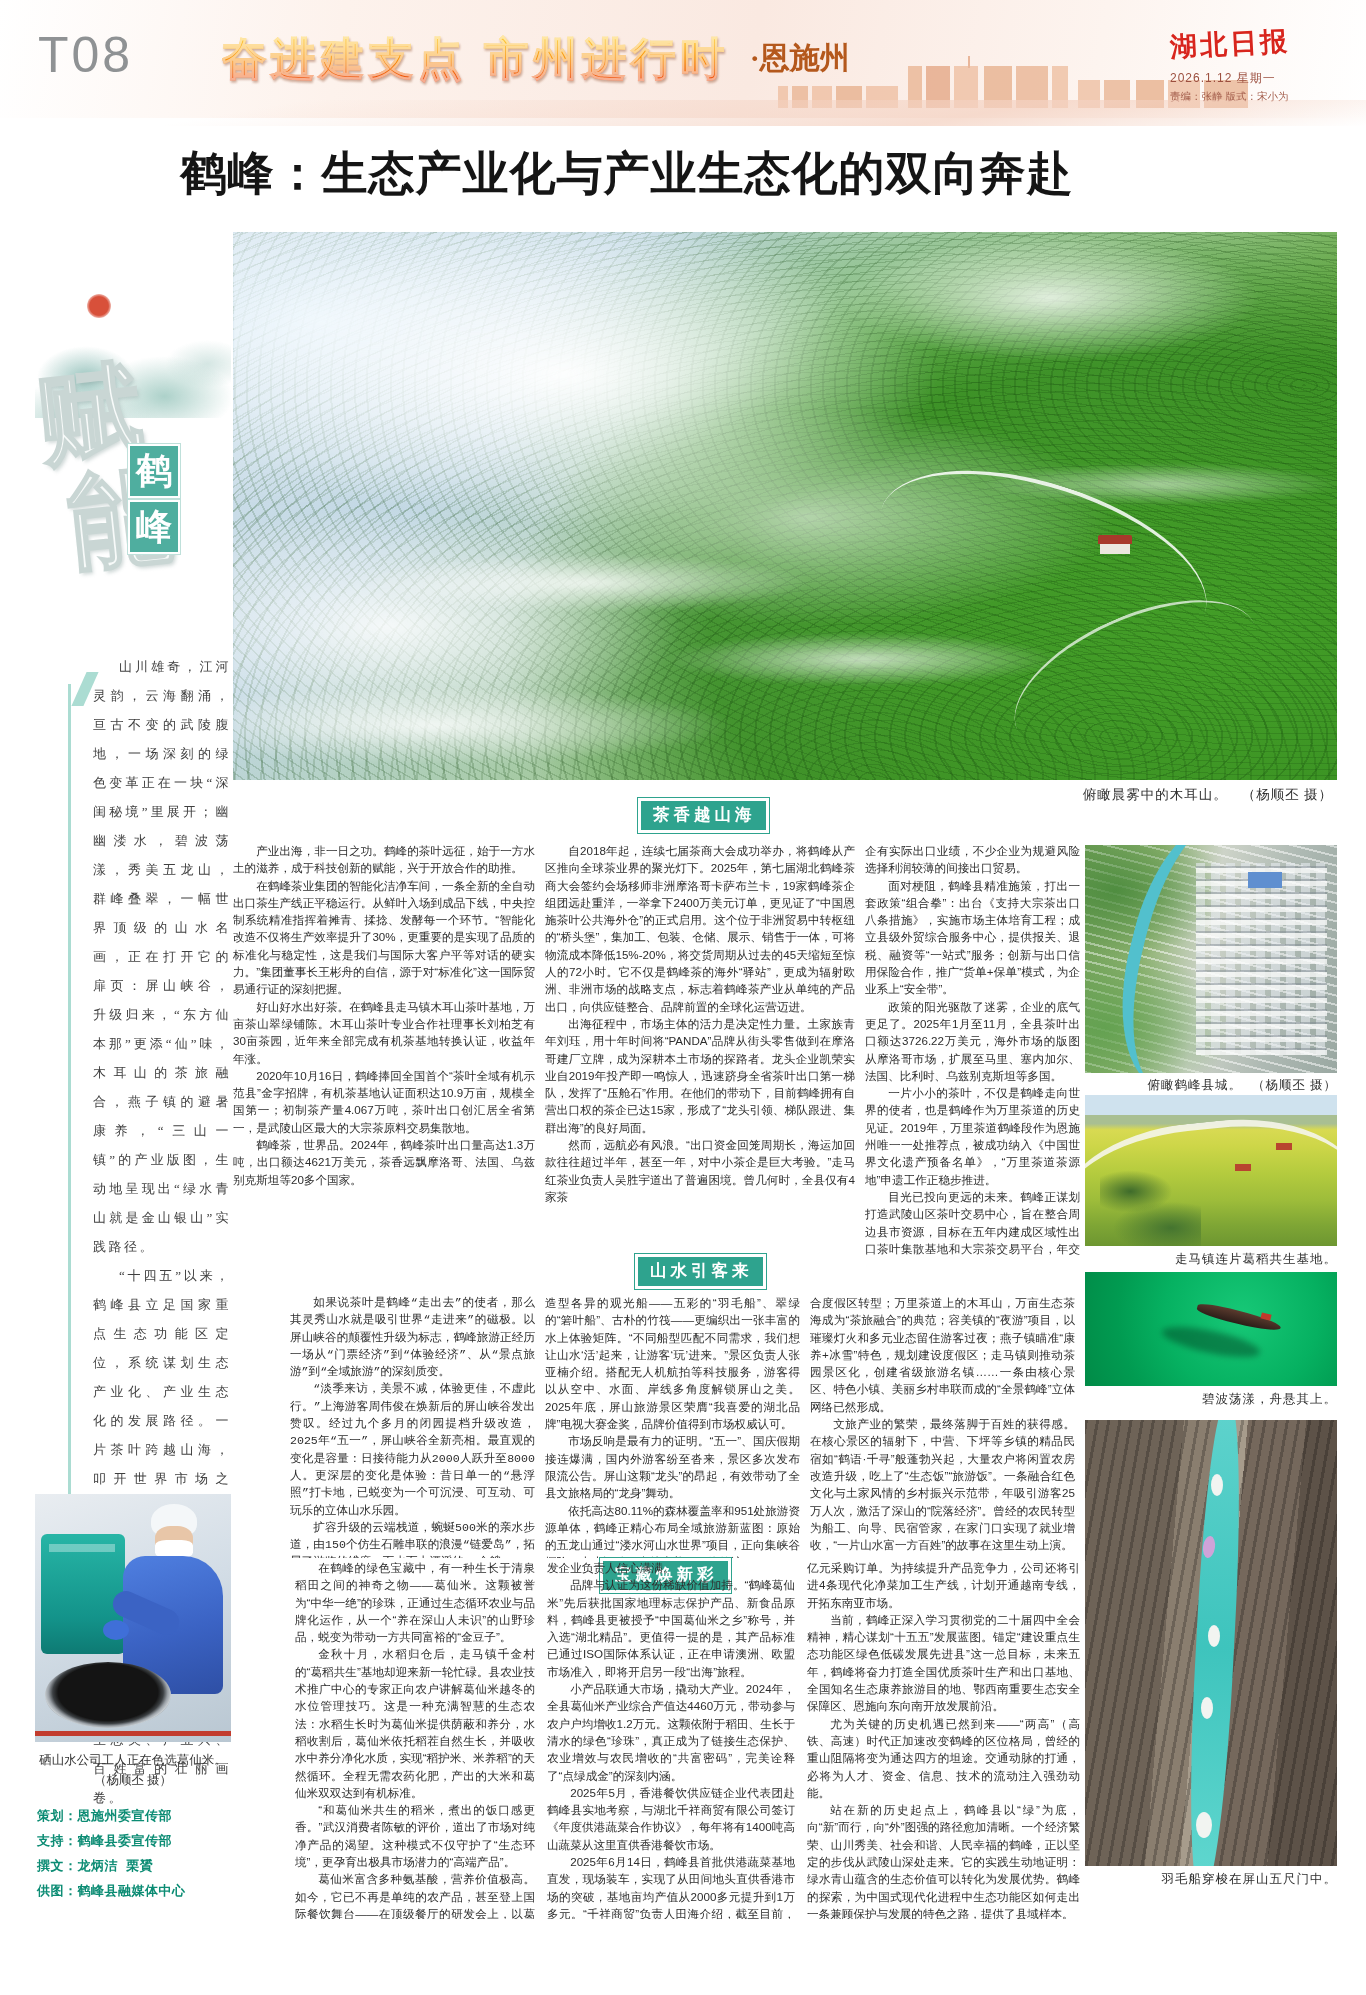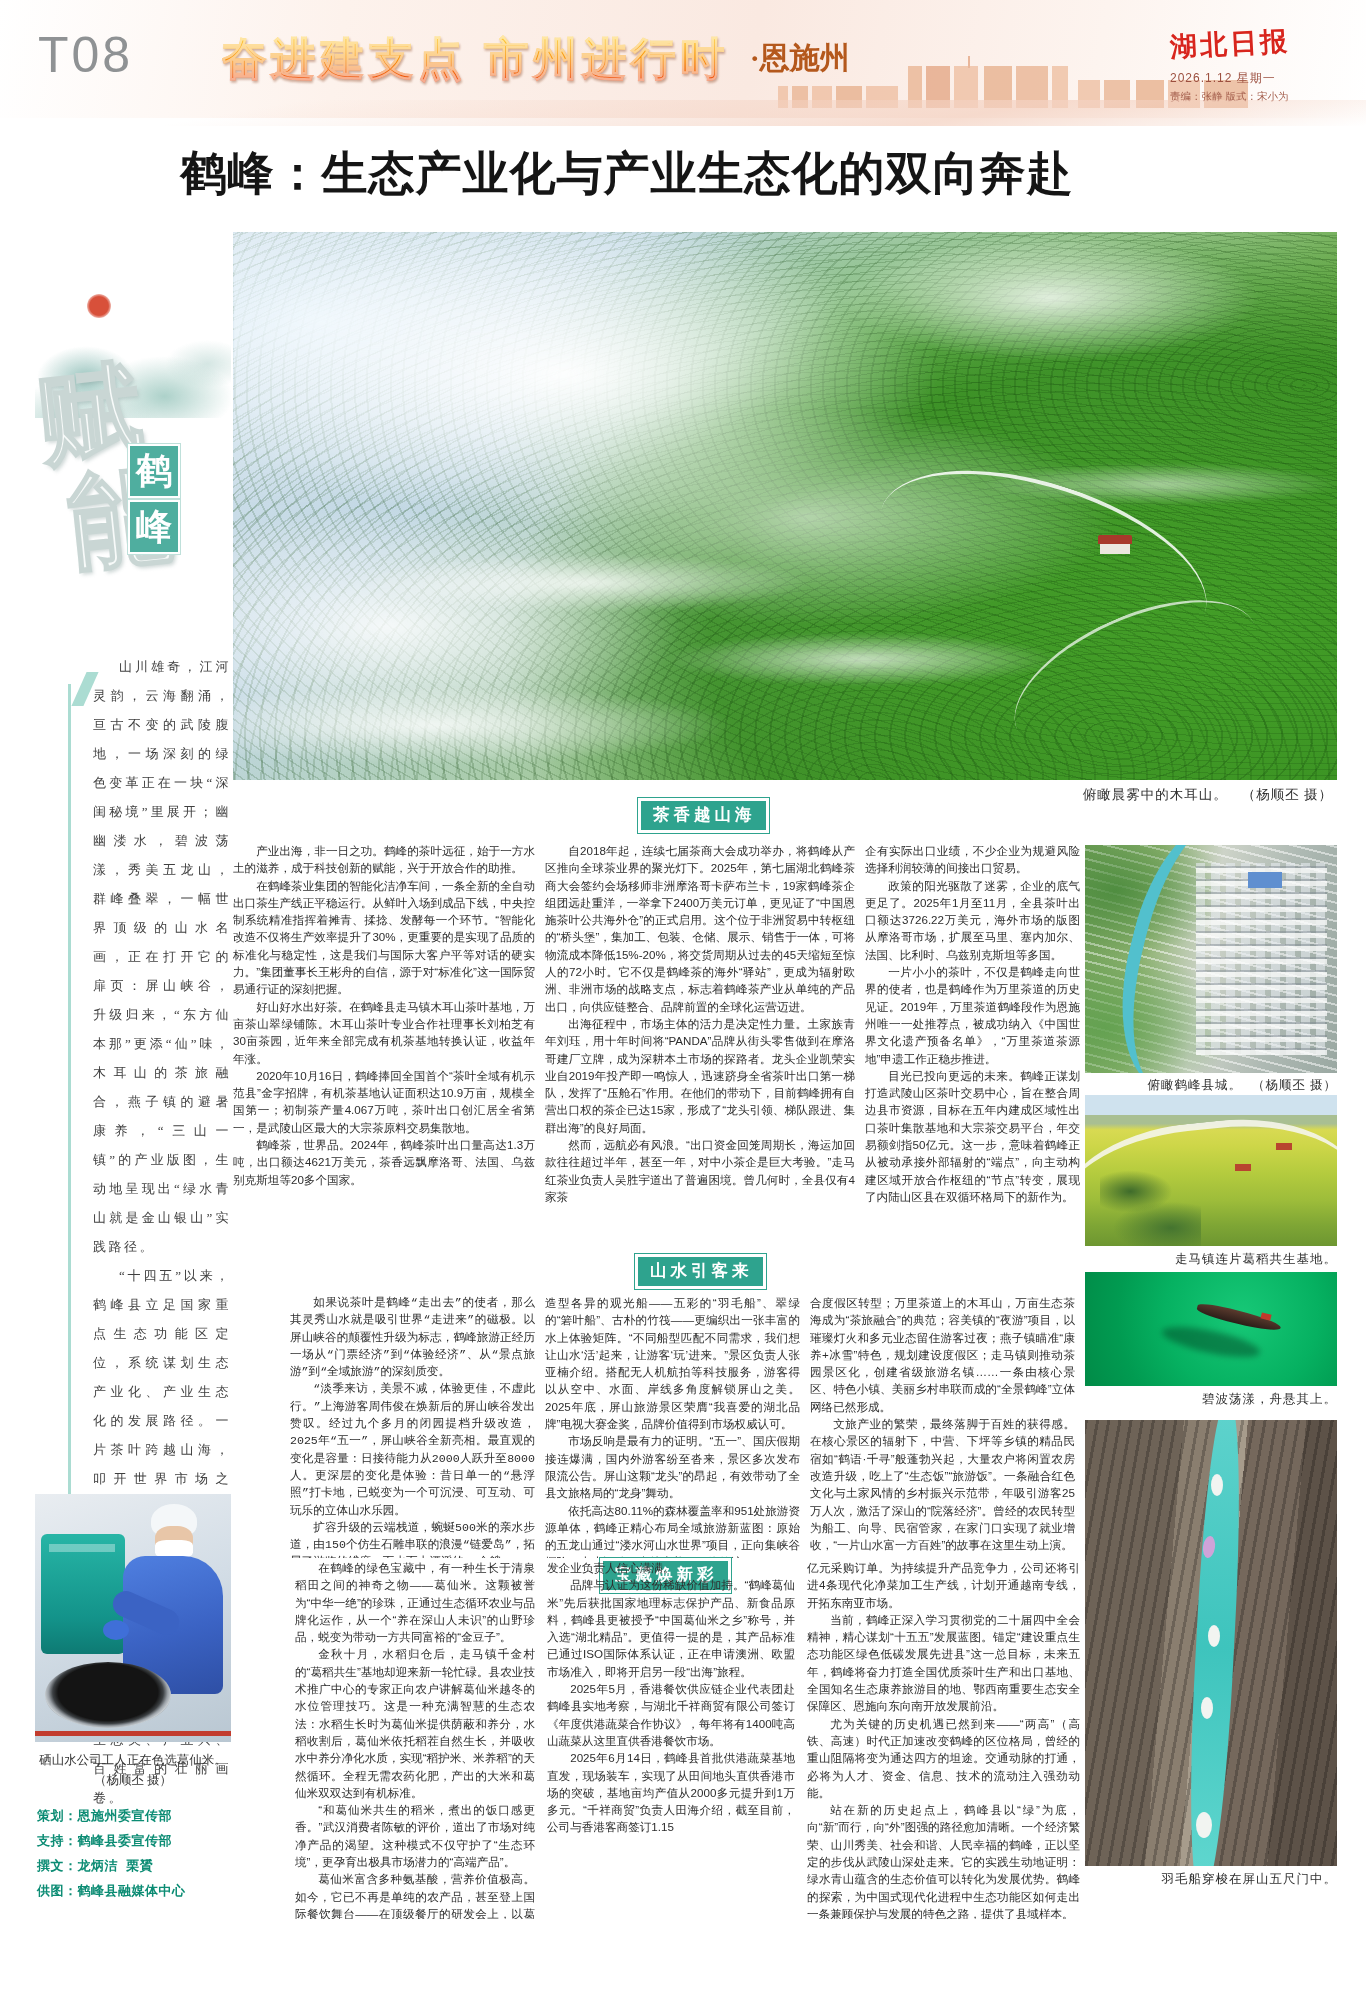--- a/index.html
+++ b/index.html
@@ -265,20 +265,21 @@
     <p>2020年10月16日，鹤峰捧回全国首个“茶叶全域有机示范县”金字招牌，有机茶基地认证面积达10.9万亩，规模全国第一；初制茶产量4.067万吨，茶叶出口创汇居全省第一，是武陵山区最大的大宗茶原料交易集散地。</p>
     <p>鹤峰茶，世界品。2024年，鹤峰茶叶出口量高达1.3万吨，出口额达4621万美元，茶香远飘摩洛哥、法国、乌兹别克斯坦等20多个国家。</p>
   </div>
   <div class="col s1-c2">
     <p>自2018年起，连续七届茶商大会成功举办，将鹤峰从产区推向全球茶业界的聚光灯下。2025年，第七届湖北鹤峰茶商大会签约会场移师非洲摩洛哥卡萨布兰卡，19家鹤峰茶企组团远赴重洋，一举拿下2400万美元订单，更见证了“中国恩施茶叶公共海外仓”的正式启用。这个位于非洲贸易中转枢纽的“桥头堡”，集加工、包装、仓储、展示、销售于一体，可将物流成本降低15%-20%，将交货周期从过去的45天缩短至惊人的72小时。它不仅是鹤峰茶的海外“驿站”，更成为辐射欧洲、非洲市场的战略支点，标志着鹤峰茶产业从单纯的产品出口，向供应链整合、品牌前置的全球化运营迈进。</p>
     <p>出海征程中，市场主体的活力是决定性力量。土家族青年刘珏，用十年时间将“PANDA”品牌从街头零售做到在摩洛哥建厂立牌，成为深耕本土市场的探路者。龙头企业凯荣实业自2019年投产即一鸣惊人，迅速跻身全省茶叶出口第一梯队，发挥了“压舱石”作用。在他们的带动下，目前鹤峰拥有自营出口权的茶企已达15家，形成了“龙头引领、梯队跟进、集群出海”的良好局面。</p>
     <p>然而，远航必有风浪。“出口资金回笼周期长，海运加回款往往超过半年，甚至一年，对中小茶企是巨大考验。”走马红茶业负责人吴胜宇道出了普遍困境。曾几何时，全县仅有4家茶</p>
   </div>
   <div class="col s1-c3">
     <p style="text-indent:0;">企有实际出口业绩，不少企业为规避风险选择利润较薄的间接出口贸易。</p>
+    <p>面对梗阻，鹤峰县精准施策，打出一套政策“组合拳”：出台《支持大宗茶出口八条措施》，实施市场主体培育工程；成立县级外贸综合服务中心，提供报关、退税、融资等“一站式”服务；创新与出口信用保险合作，推广“货单+保单”模式，为企业系上“安全带”。</p>
     <p>政策的阳光驱散了迷雾，企业的底气更足了。2025年1月至11月，全县茶叶出口额达3726.22万美元，海外市场的版图从摩洛哥市场，扩展至马里、塞内加尔、法国、比利时、乌兹别克斯坦等多国。</p>
     <p>一片小小的茶叶，不仅是鹤峰走向世界的使者，也是鹤峰作为万里茶道的历史见证。2019年，万里茶道鹤峰段作为恩施州唯一一处推荐点，被成功纳入《中国世界文化遗产预备名单》，“万里茶道茶源地”申遗工作正稳步推进。</p>
     <p>目光已投向更远的未来。鹤峰正谋划打造武陵山区茶叶交易中心，旨在整合周边县市资源，目标在五年内建成区域性出口茶叶集散基地和大宗茶交易平台，年交易额剑指50亿元。这一步，意味着鹤峰正从被动承接外部辐射的“端点”，向主动构建区域开放合作枢纽的“节点”转变，展现了内陆山区县在双循环格局下的新作为。</p>
   </div>
 </div>
 
 <div class="sec-head" style="left:637px;top:1256px;">山水引客来</div>
 <div class="cols s2-cols">
   <div class="col s2-c1">
     <p>如果说茶叶是鹤峰“走出去”的使者，那么其灵秀山水就是吸引世界“走进来”的磁极。以屏山峡谷的颠覆性升级为标志，鹤峰旅游正经历一场从“门票经济”到“体验经济”、从“景点旅游”到“全域旅游”的深刻质变。</p>
@@ -300,20 +301,21 @@
 <div class="cols s3-cols">
   <div class="col s3-c1">
     <p>在鹤峰的绿色宝藏中，有一种生长于清泉稻田之间的神奇之物——葛仙米。这颗被誉为“中华一绝”的珍珠，正通过生态循环农业与品牌化运作，从一个“养在深山人未识”的山野珍品，蜕变为带动一方共同富裕的“金豆子”。</p>
     <p>金秋十月，水稻归仓后，走马镇千金村的“葛稻共生”基地却迎来新一轮忙碌。县农业技术推广中心的专家正向农户讲解葛仙米越冬的水位管理技巧。这是一种充满智慧的生态农法：水稻生长时为葛仙米提供荫蔽和养分，水稻收割后，葛仙米依托稻茬自然生长，并吸收水中养分净化水质，实现“稻护米、米养稻”的天然循环。全程无需农药化肥，产出的大米和葛仙米双双达到有机标准。</p>
     <p>“和葛仙米共生的稻米，煮出的饭口感更香。”武汉消费者陈敏的评价，道出了市场对纯净产品的渴望。这种模式不仅守护了“生态环境”，更孕育出极具市场潜力的“高端产品”。</p>
     <p>葛仙米富含多种氨基酸，营养价值极高。如今，它已不再是单纯的农产品，甚至登上国际餐饮舞台——在顶级餐厅的研发会上，以葛仙米为原料的创新菜肴备受瞩目。“相关产品复购率极高，市场潜力巨大。”开</p>
   </div>
   <div class="col s3-c2">
     <p style="text-indent:0;">发企业负责人信心满满。</p>
     <p>品牌与认证为这份稀缺价值加持。“鹤峰葛仙米”先后获批国家地理标志保护产品、新食品原料，鹤峰县更被授予“中国葛仙米之乡”称号，并入选“湖北精品”。更值得一提的是，其产品标准已通过ISO国际体系认证，正在申请澳洲、欧盟市场准入，即将开启另一段“出海”旅程。</p>
+    <p>小产品联通大市场，撬动大产业。2024年，全县葛仙米产业综合产值达4460万元，带动参与农户户均增收1.2万元。这颗依附于稻田、生长于清水的绿色“珍珠”，真正成为了链接生态保护、农业增效与农民增收的“共富密码”，完美诠释了“点绿成金”的深刻内涵。</p>
     <p>2025年5月，香港餐饮供应链企业代表团赴鹤峰县实地考察，与湖北千祥商贸有限公司签订《年度供港蔬菜合作协议》，每年将有1400吨高山蔬菜从这里直供香港餐饮市场。</p>
     <p>2025年6月14日，鹤峰县首批供港蔬菜基地直发，现场装车，实现了从田间地头直供香港市场的突破，基地亩均产值从2000多元提升到1万多元。“千祥商贸”负责人田海介绍，截至目前，公司与香港客商签订1.15</p>
   </div>
   <div class="col s3-c3">
     <p style="text-indent:0;">亿元采购订单。为持续提升产品竞争力，公司还将引进4条现代化净菜加工生产线，计划开通越南专线，开拓东南亚市场。</p>
     <p>当前，鹤峰正深入学习贯彻党的二十届四中全会精神，精心谋划“十五五”发展蓝图。锚定“建设重点生态功能区绿色低碳发展先进县”这一总目标，未来五年，鹤峰将奋力打造全国优质茶叶生产和出口基地、全国知名生态康养旅游目的地、鄂西南重要生态安全保障区、恩施向东向南开放发展前沿。</p>
     <p>尤为关键的历史机遇已然到来——“两高”（高铁、高速）时代正加速改变鹤峰的区位格局，曾经的重山阻隔将变为通达四方的坦途。交通动脉的打通，必将为人才、资金、信息、技术的流动注入强劲动能。</p>
     <p>站在新的历史起点上，鹤峰县以“绿”为底，向“新”而行，向“外”图强的路径愈加清晰。一个经济繁荣、山川秀美、社会和谐、人民幸福的鹤峰，正以坚定的步伐从武陵山深处走来。它的实践生动地证明：绿水青山蕴含的生态价值可以转化为发展优势。鹤峰的探索，为中国式现代化进程中生态功能区如何走出一条兼顾保护与发展的特色之路，提供了县域样本。</p>
   </div>
 </div>

